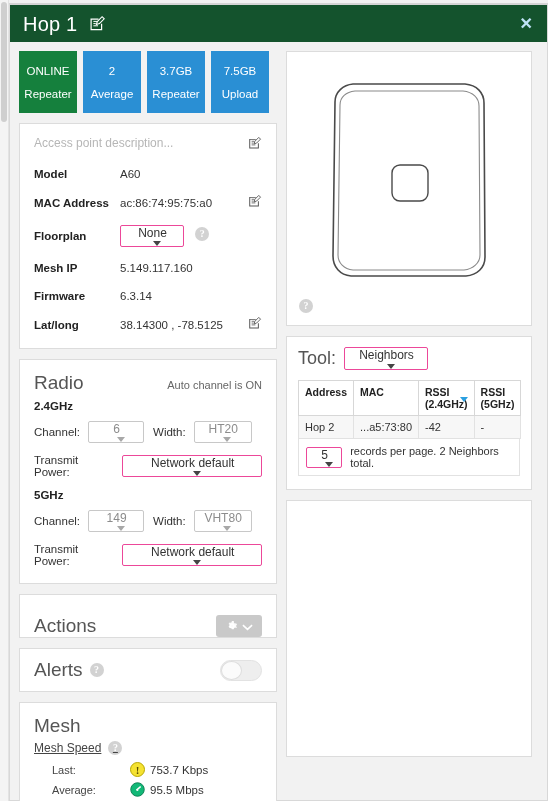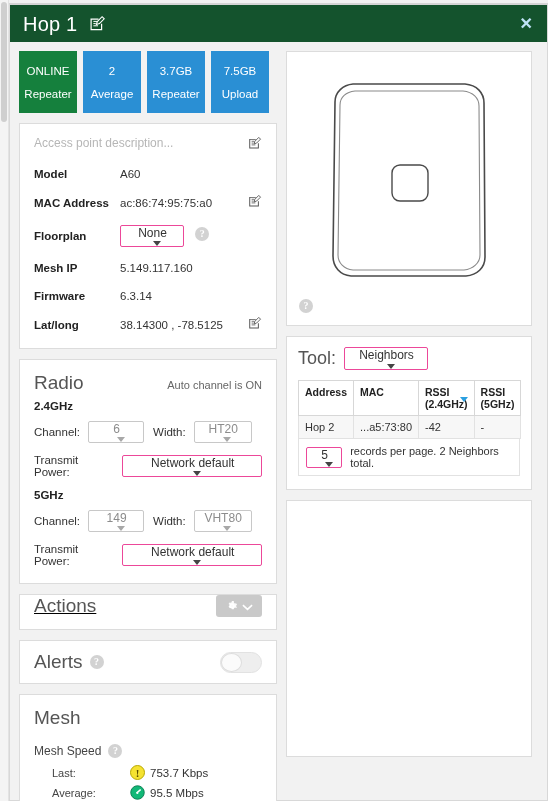--- a/index.html
+++ b/index.html
@@ -213,25 +213,24 @@
     margin-bottom: 11px;
   }
   .line .lbl { font-size: 11.5px; color: #333; margin-right: 8px; }
   .w-small { width: 56px; }
   .w-mid   { width: 58px; }
   .w-wide  { width: 144px; }
 
   
   .actions-card {
     padding: 0 14px;
-    height: 36px;
-    display: flex;
-    align-items: flex-start;
+    height: 44px;
+    display: flex;
+    align-items: flex-end;
     justify-content: space-between;
-    text-decoration: underline;
   }
   .gear-btn {
     background: #c9c9c9;
     border-radius: 3px;
     width: 46px; height: 22px;
     display: flex;
     align-items: center;
     justify-content: center;
     gap: 3px;
     cursor: pointer;
@@ -261,21 +260,22 @@
     border-radius: 50%;
     background: #fbfbfb;
     border: 1px solid #dddddd;
   }
 
   
   .mesh-card { padding: 12px 14px 14px 14px; }
   .mesh-sub {
     display: flex; align-items: center; gap: 7px;
     font-size: 12px; color: #444;
-    margin: 15px 0 7px 0;
+    margin: 4px 0 7px 0;
+    text-decoration: underline;
   }
   .mesh-row {
     display: flex;
     align-items: center;
     margin-bottom: 5px;
   }
   .mesh-row .k {
     width: 96px; flex: 0 0 96px;
     font-size: 11px; color: #444;
     padding-left: 18px;

